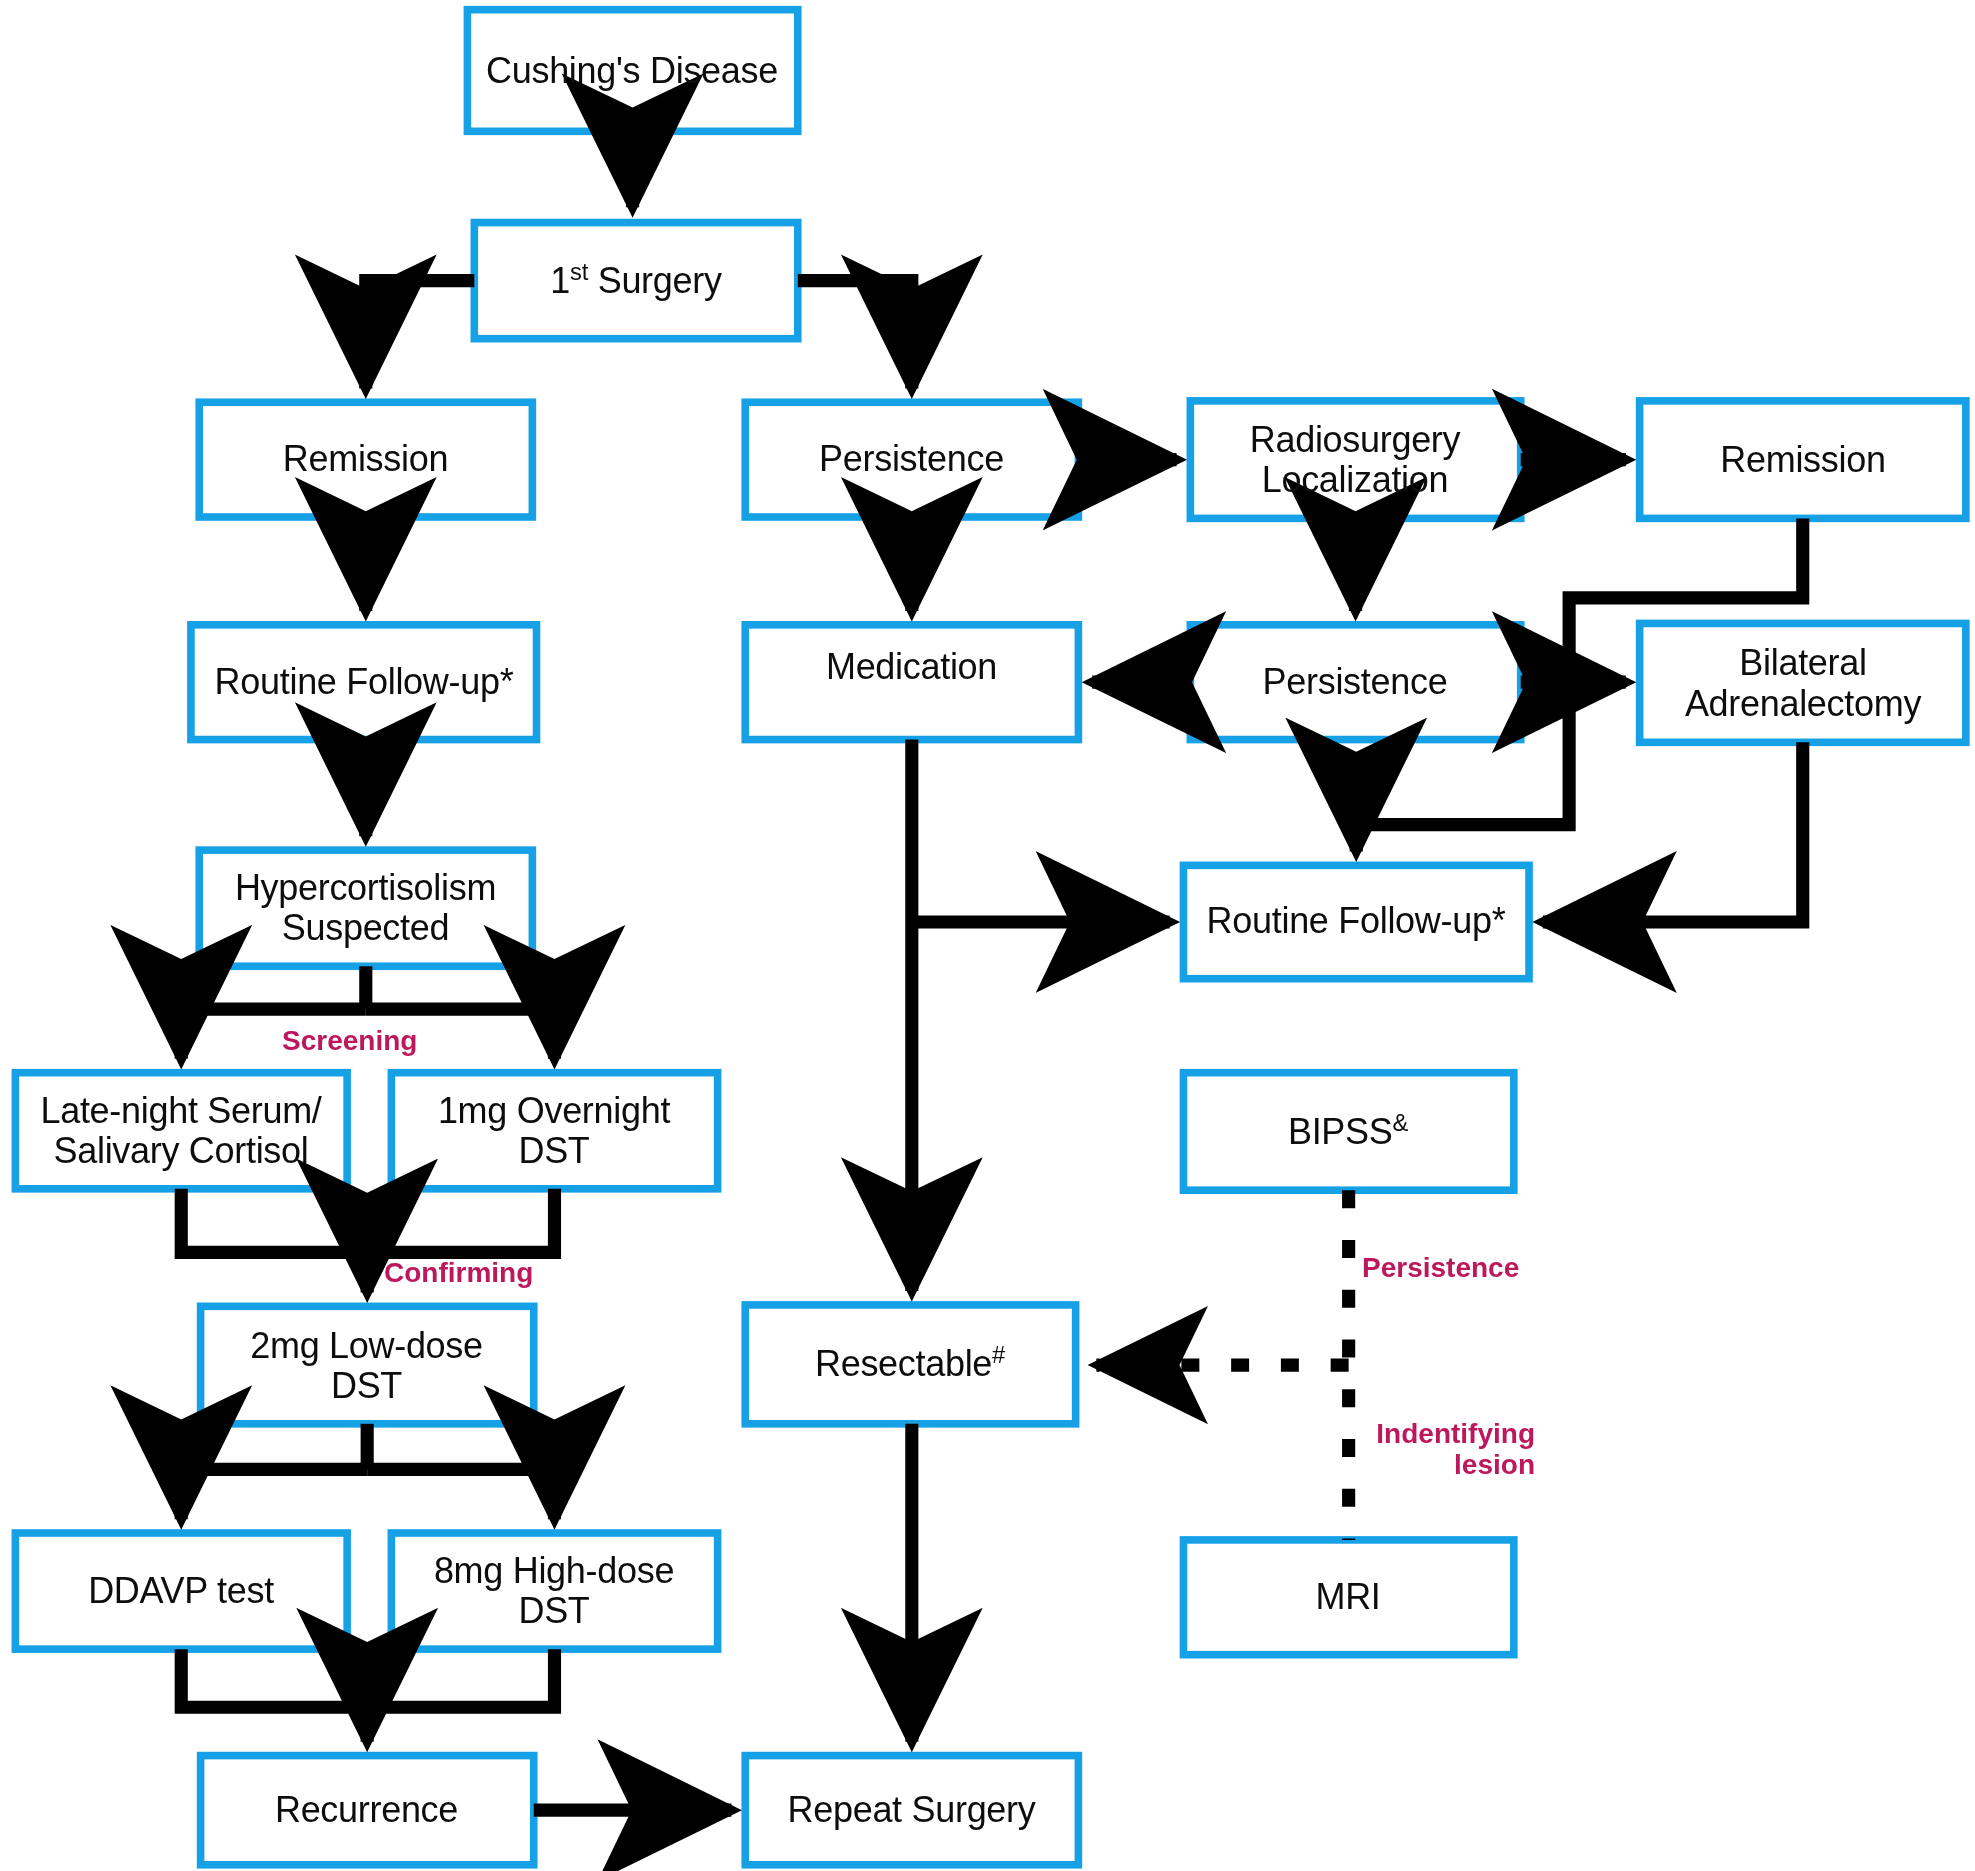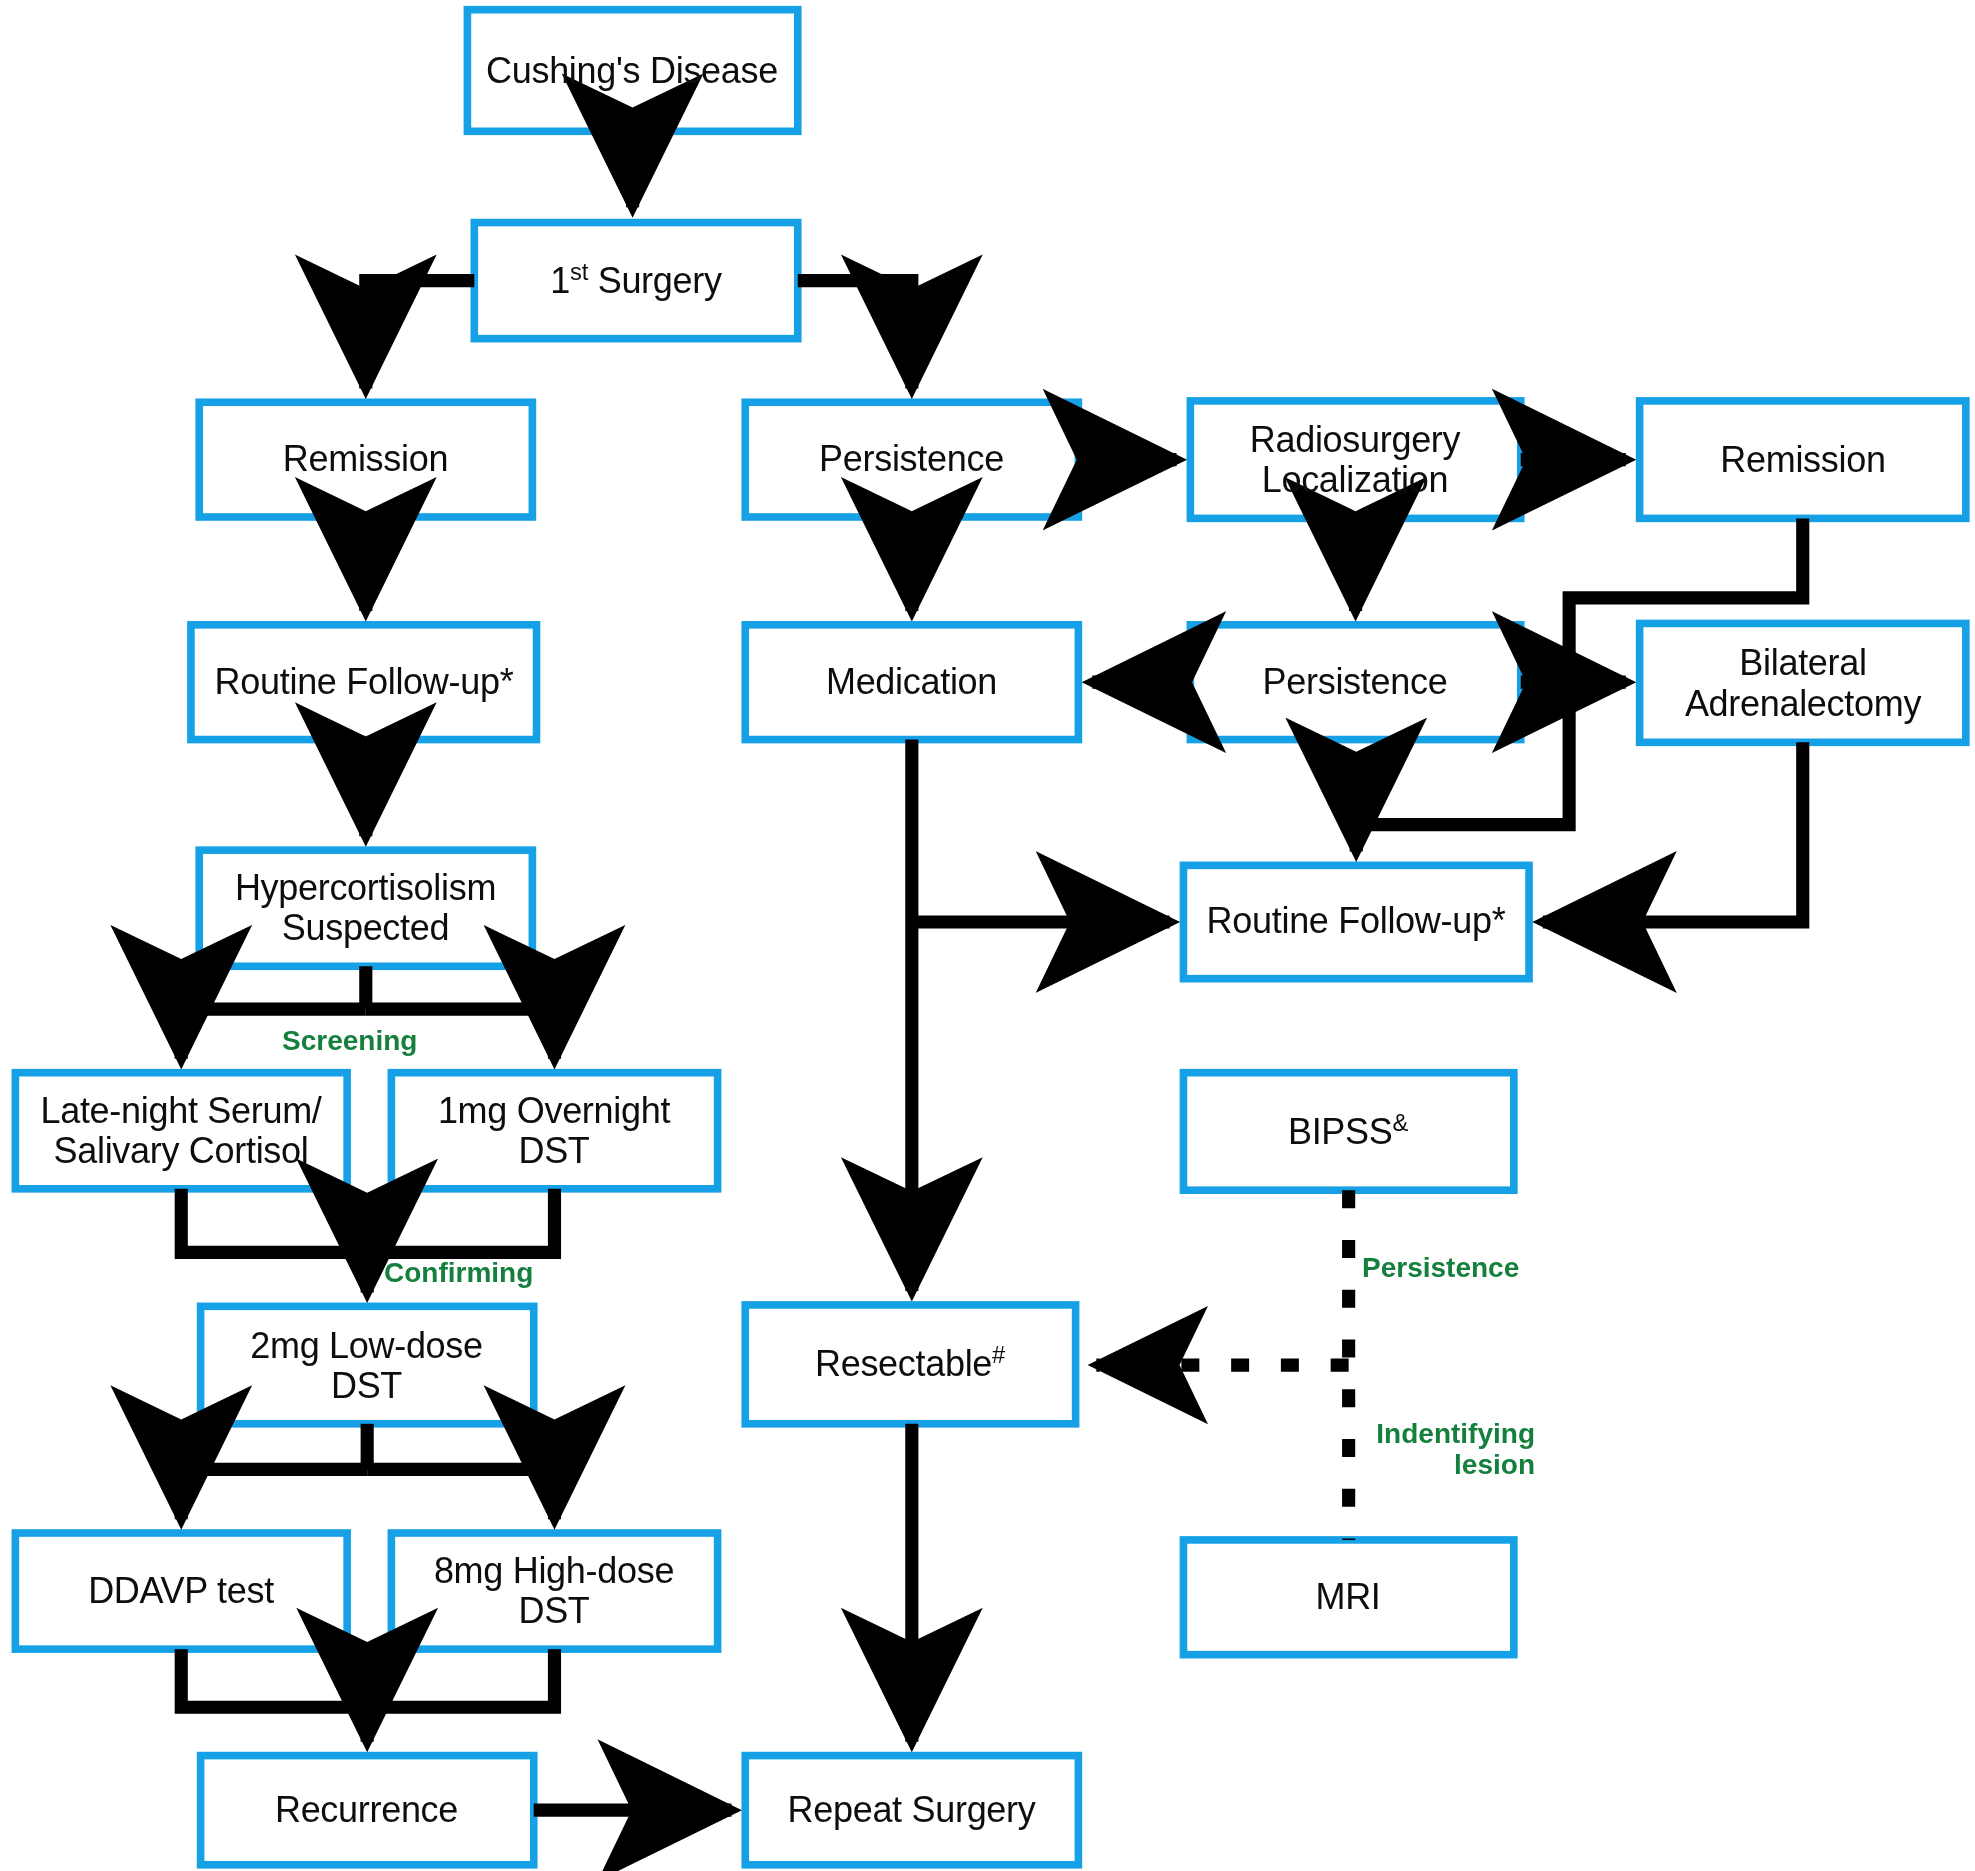--- a/index.html
+++ b/index.html
@@ -19,21 +19,21 @@
     letter-spacing:-0.3px;
     pointer-events:none;
     white-space:pre-line;
   }
   .edge-label{
     position:absolute;
     font-family:"Liberation Sans",sans-serif;
     font-weight:bold;
     font-size:28px;
     line-height:1.1;
-    color:#15803d;
+    color:#be185d;
     white-space:pre-line;
   }
   .sup{font-size:0.66em;vertical-align:super;line-height:0;}
 </style>
 </head>
 <body>
 
 <div id="stage">
 
   <svg id="flow" viewBox="0 0 2857 2707">
@@ -144,21 +144,21 @@
     <span><span>1</span><span class="sup">st</span><span> Surgery</span></span>
   </div>
 
   <div class="node-label" style="left:199px;top:402px;width:333px;height:115px;">Remission</div>
   <div class="node-label" style="left:745px;top:402px;width:333px;height:115px;">Persistence</div>
   <div class="node-label" style="left:1190px;top:401px;width:330px;height:118px;">Radiosurgery
 Localization</div>
   <div class="node-label" style="left:1640px;top:401px;width:326px;height:118px;">Remission</div>
 
   <div class="node-label" style="left:191px;top:625px;width:346px;height:115px;">Routine Follow-up*</div>
-  <div class="node-label" style="left:745px;top:625px;width:333px;height:115px;text-align:center;">Medication</div>
+  <div class="node-label" style="left:745px;top:610px;width:333px;height:115px;text-align:center;">Medication</div>
   <div class="node-label" style="left:1190px;top:625px;width:330px;height:115px;">Persistence</div>
   <div class="node-label" style="left:1640px;top:624px;width:326px;height:119px;">Bilateral
 Adrenalectomy</div>
 
   <div class="node-label" style="left:199px;top:850px;width:333px;height:116px;">Hypercortisolism
 Suspected</div>
   <div class="node-label" style="left:1183px;top:865px;width:346px;height:113px;">Routine Follow-up*</div>
 
   <div class="node-label" style="left:15px;top:1073px;width:332px;height:116px;">Late-night Serum/
 Salivary Cortisol</div>

